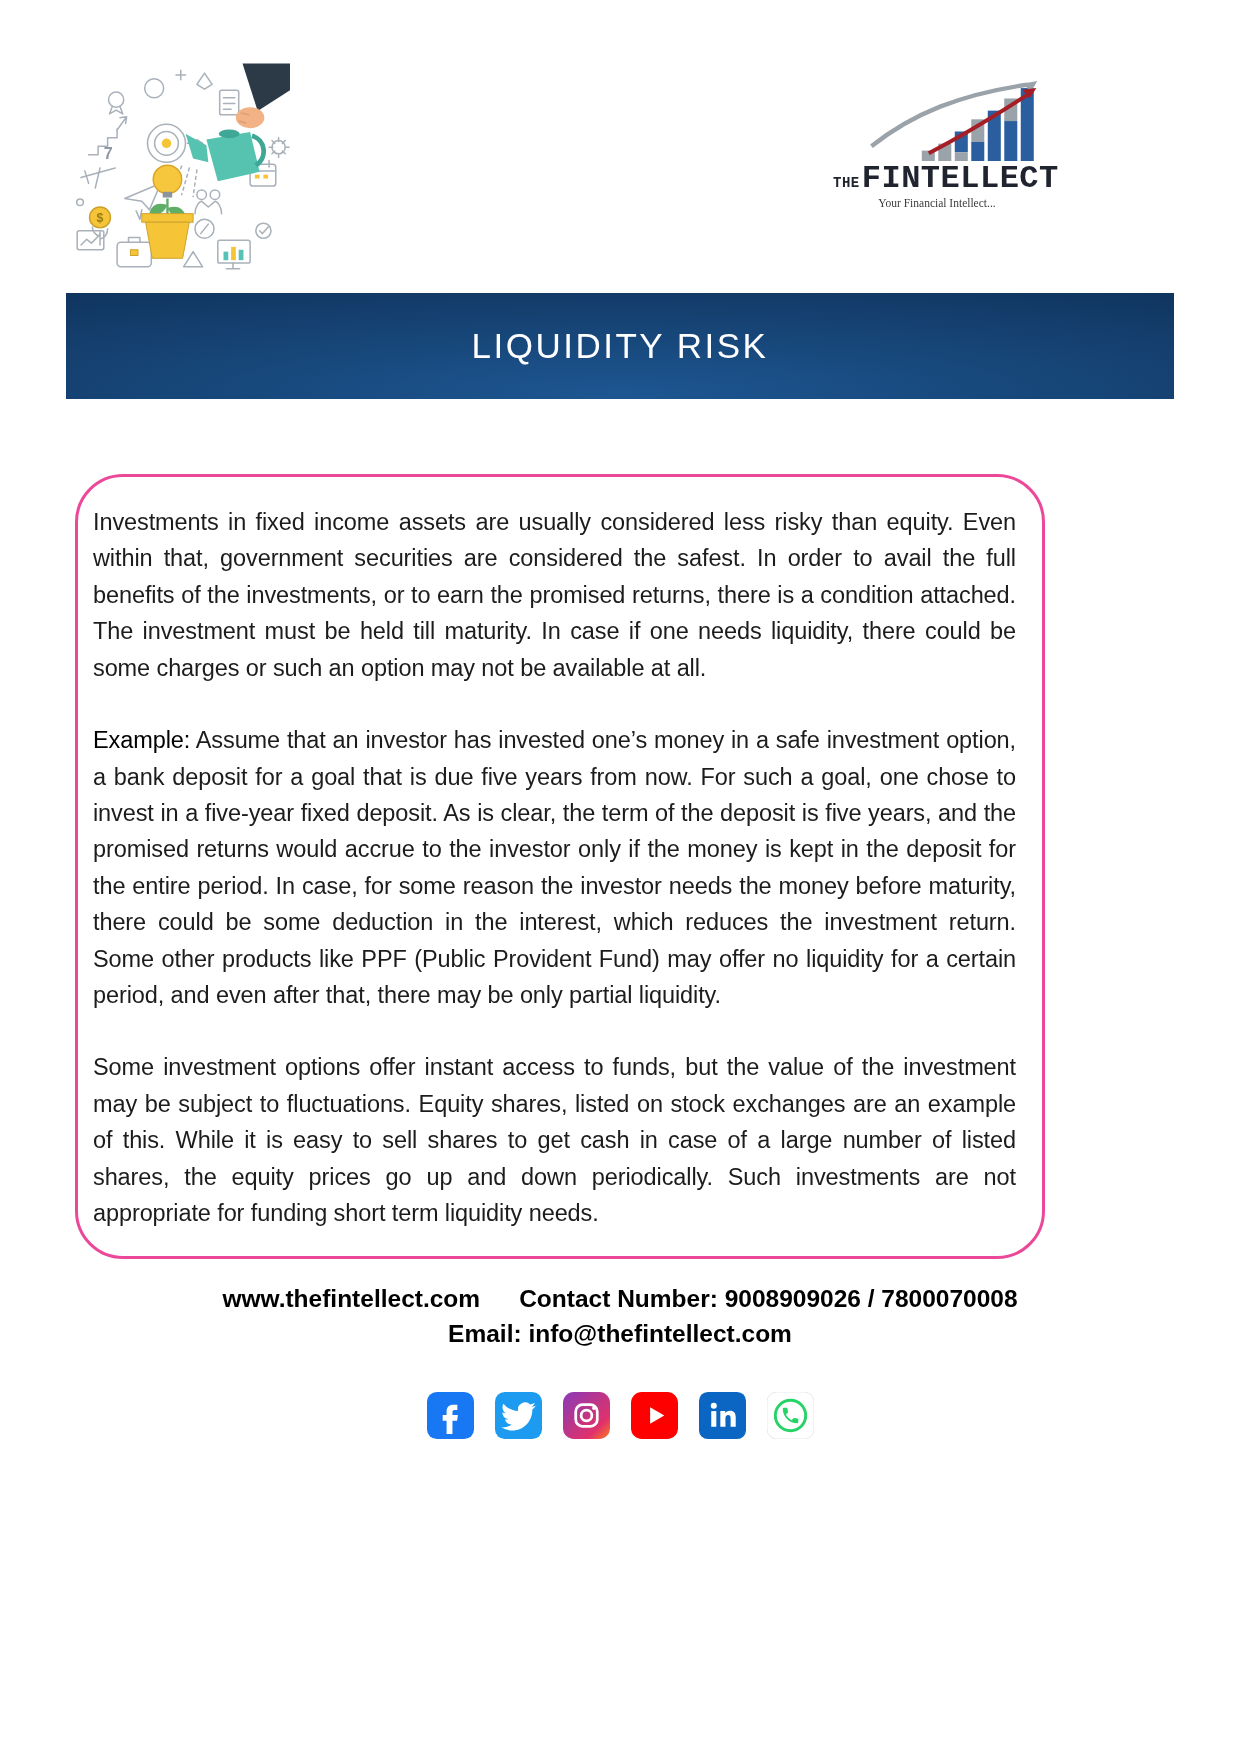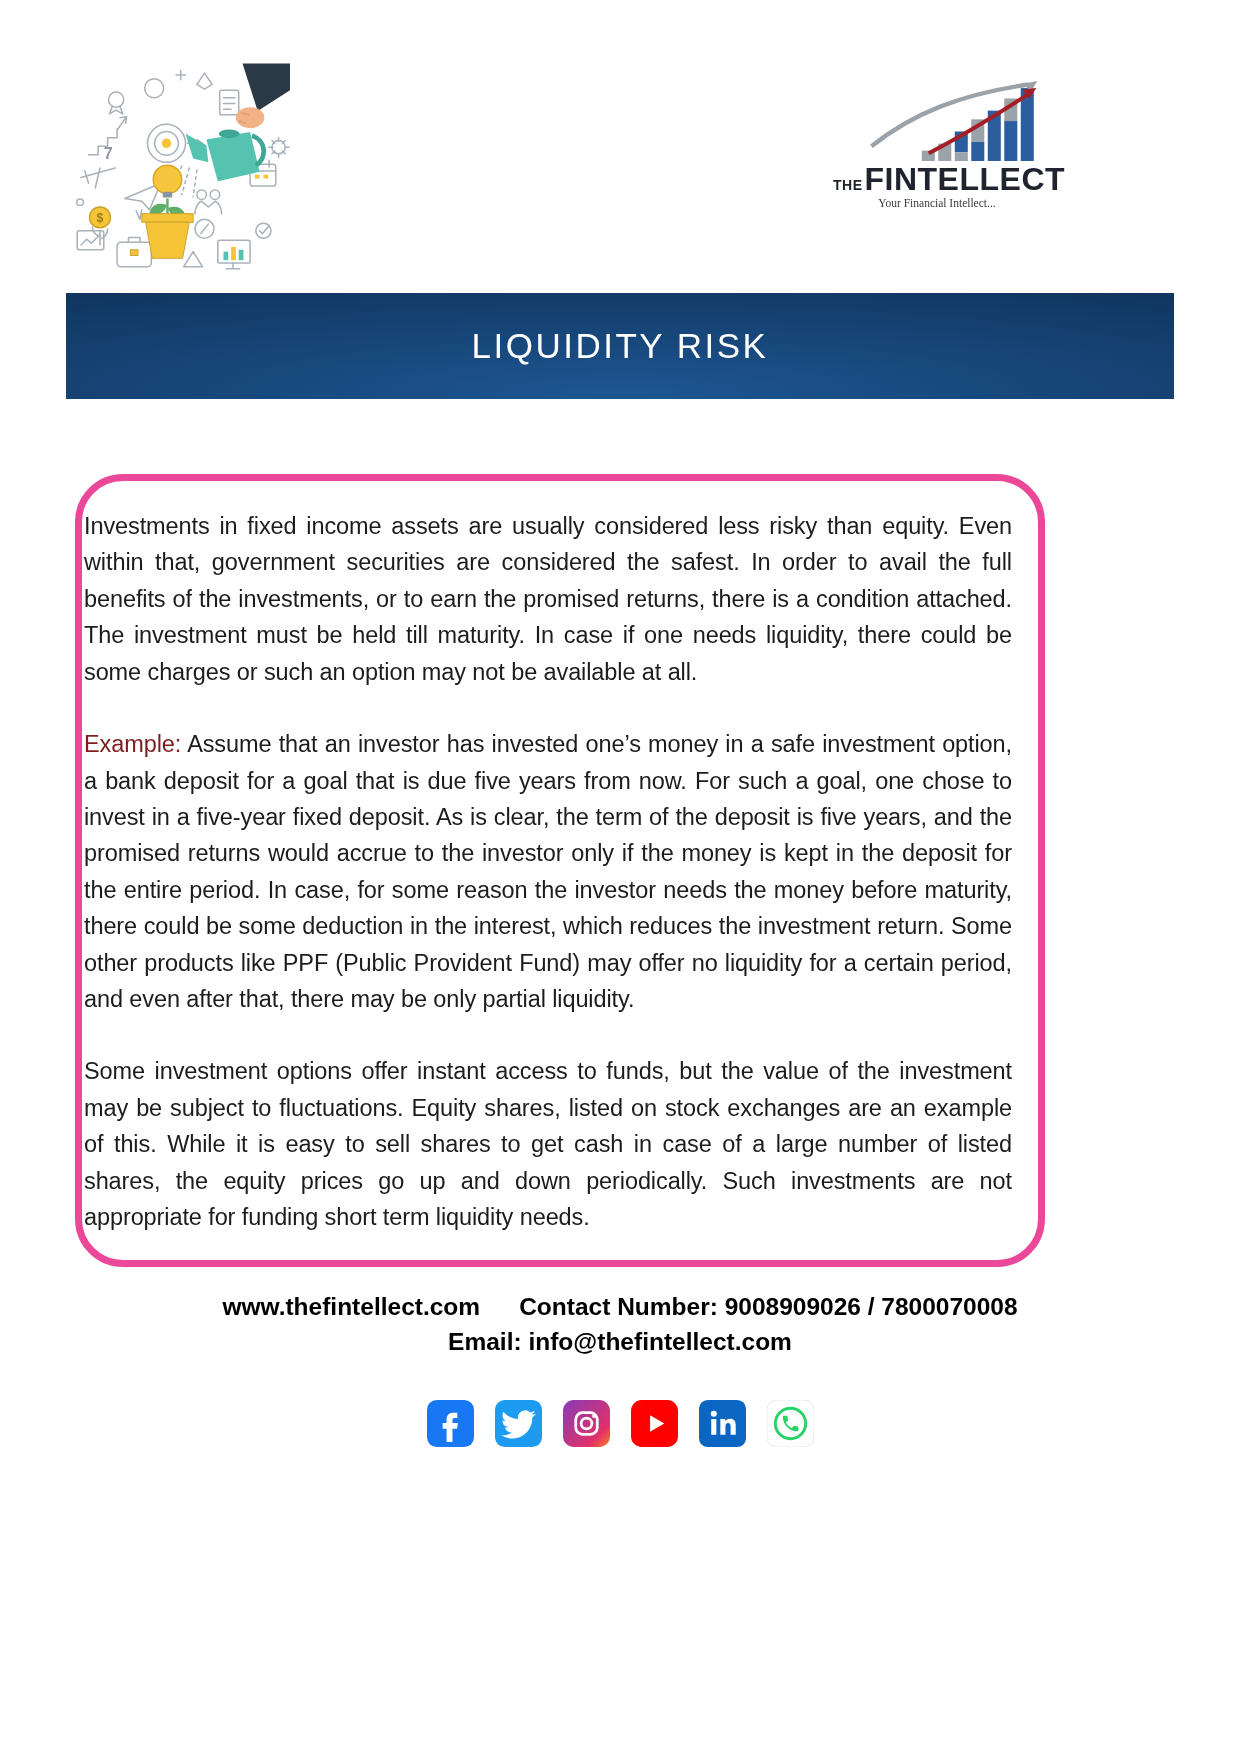--- a/index.html
+++ b/index.html
@@ -11,42 +11,42 @@
   .header{position:relative;height:293px;}
   .doodle{position:absolute;left:62px;top:58px;width:228px;height:222px;}
   .script-title{
     position:absolute;left:110px;top:118px;width:920px;text-align:center;
     font-family:"DejaVu Serif",serif;font-style:italic;font-weight:700;
     font-size:47px;color:#2e5fa8;letter-spacing:1px;
     text-shadow:1px 1px 0 rgba(40,70,130,.25);
   }
   .logo{position:absolute;left:833px;top:80px;width:208px;}
   .logo-chart{display:block;margin-left:28px;}
-  .logo-text{display:flex;align-items:baseline;color:#20242e;font-family:Liberation Sans, sans-serif;line-height:1;text-align:center;}
+  .logo-text{display:flex;align-items:baseline;color:#20242e;font-family:Liberation Mono, monospace;line-height:1;text-align:center;}
   .logo-the{font-size:14px;font-weight:700;letter-spacing:.5px;margin-right:2px;}
   .logo-name{font-size:32px;font-weight:600;letter-spacing:.5px;}
   .logo-tagline{font-family:"Liberation Serif",serif;font-size:11.5px;color:#3b3b3b;text-align:center;margin-top:2px;}
   
   .banner{
     margin:0 66px;height:106px;display:flex;align-items:center;justify-content:center;
     background:radial-gradient(120% 170% at 50% 95%, #1d5691 0%, #143f6e 48%, #0a2749 100%);
   }
   .banner-title{color:#ffffff;font-size:35px;font-weight:300;letter-spacing:2.5px;}
   
   .article-box{
     box-sizing:border-box;margin:75px 195px 0 75px;
-    border:7px solid #ec4899;border-radius:48px;
-    padding:27px 26px 24px 2px;background:#fff;
+    border:3px solid #ec4899;border-radius:48px;
+    padding:27px 26px 24px 15px;background:#fff;
   }
   .article-box p{
     margin:0 0 36px 0;font-size:23.5px;line-height:1.55;text-align:justify;
     color:#1c1c1c;letter-spacing:-.1px;
   }
   .article-box p:last-child{margin-bottom:0;}
-  .lead{color:#7f1d1d;}
+  .lead{color:#000000;}
   
   .footer{margin-top:22px;text-align:center;color:#000;font-weight:700;font-size:24.5px;line-height:1.45;}
   .site{margin-right:39px;}
   .social-row{display:flex;justify-content:center;gap:21px;margin-top:40px;}
   .social{width:47px;height:47px;display:block;cursor:pointer;}
   .social svg{width:47px;height:47px;display:block;}
 </style>
 </head>
 <body>
 

